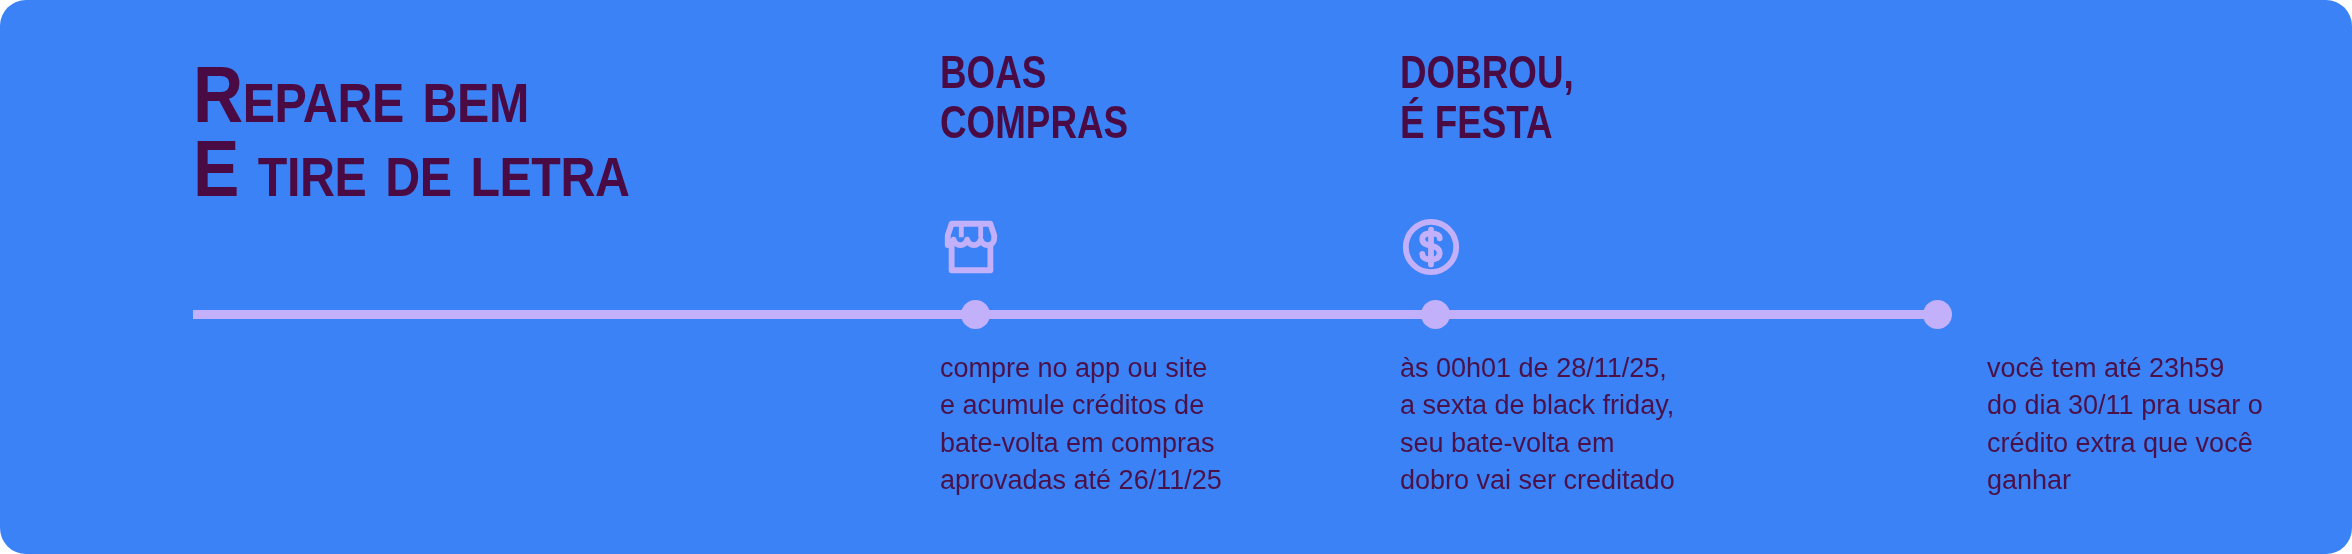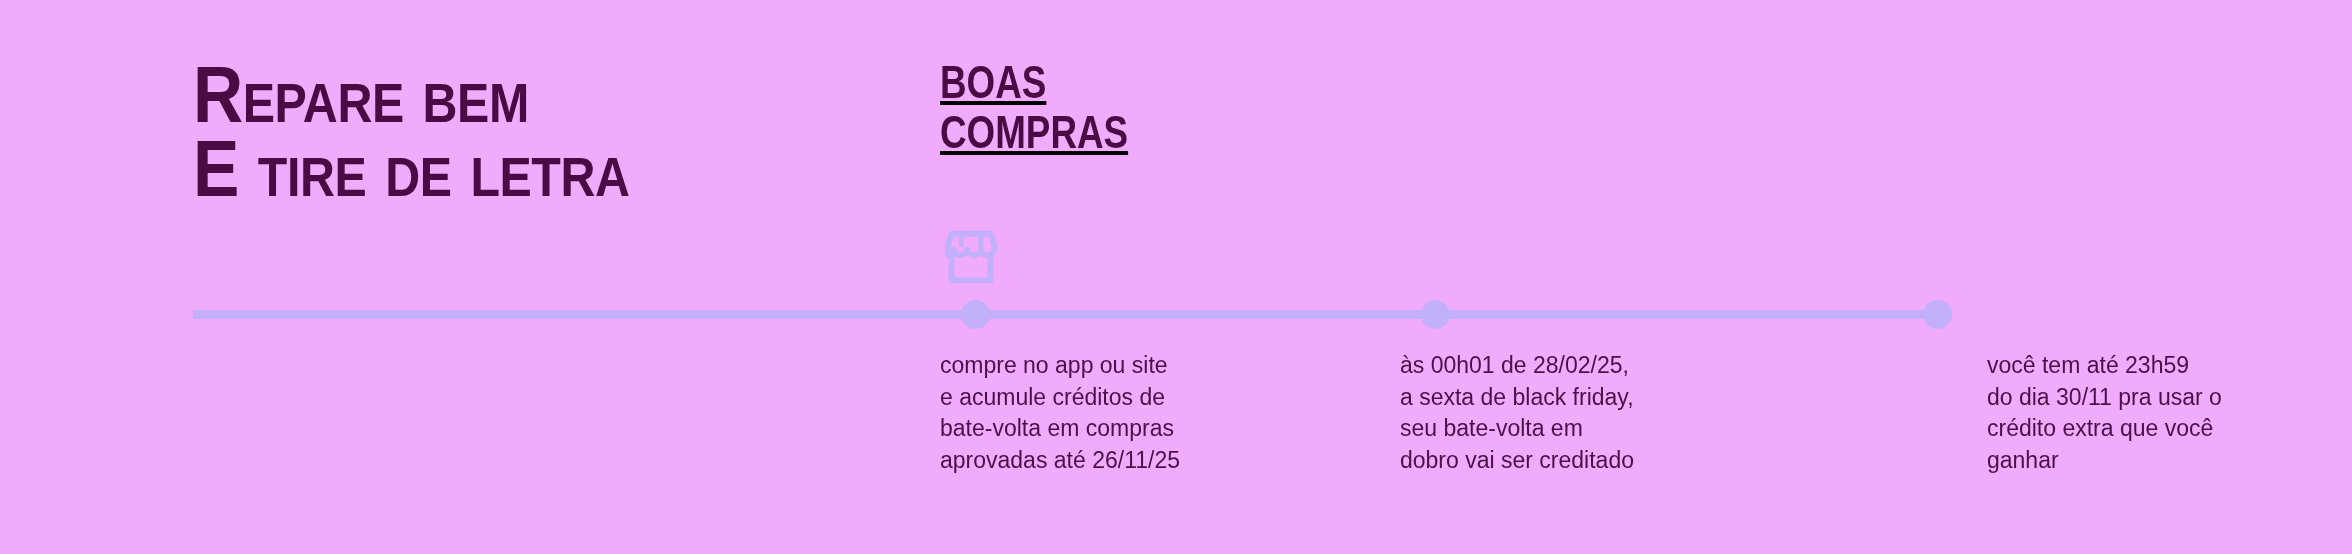--- a/index.html
+++ b/index.html
@@ -12,21 +12,22 @@
     height: 554px;
     overflow: hidden;
     font-family: "Liberation Sans", sans-serif;
     -webkit-font-smoothing: antialiased;
   }
 
   .stage {
     position: relative;
     width: 2352px;
     height: 554px;
-    background: #f0abfc;
+    background: #3b82f6;
+    border-radius: 26px;
   }
 
   
   .headline {
     position: absolute;
     left: 193px;
     top: 58px;
     color: #4A0B44;
     font-family: "Liberation Sans Narrow", "Liberation Sans", sans-serif;
     font-weight: 700;
@@ -43,23 +44,22 @@
     font-variant: small-caps;
     text-transform: lowercase;
   }
   .headline .hl-line:first-letter {
     text-transform: uppercase;
   }
 
   
   .col {
     position: absolute;
-    top: 58px;
+    top: 48px;
     width: 420px;
-    text-decoration: underline;
   }
   .col-1 { left: 940px; }
   .col-2 { left: 1400px; }
   .col-3 { left: 1900px; }
 
   .col-title {
     color: #4A0B44;
     font-family: "Liberation Sans Narrow", "Liberation Sans", sans-serif;
     font-weight: 700;
     font-size: 46px;
@@ -104,21 +104,21 @@
   .dot-3 { left: 1923px; }
 
   
   .col-body {
     position: absolute;
     top: 350px;
     width: 300px;
     color: #4A1148;
     font-family: "Liberation Sans", sans-serif;
     font-weight: 400;
-    font-size: 23px;
+    font-size: 27px;
     line-height: 1.38;
     white-space: pre-line;
   }
   .body-1 { left: 940px; }
   .body-2 { left: 1400px; }
   .body-3 { left: 1987px; }
 </style>
 </head>
 <body>
 
@@ -134,32 +134,43 @@
 COMPRAS</div>
     <div class="col-icon">
       <svg viewBox="0 0 64 64" fill="none" xmlns="http://www.w3.org/2000/svg">
         <path d="M8 20 L12 8 L52 8 L56 20 L56 23 C56 27 53 30 49 30 C45.5 30 42.7 27.6 42 24.4 C41.3 27.6 38.5 30 35 30 C31.5 30 28.7 27.6 28 24.4 C27.3 27.6 24.5 30 21 30 C17.5 30 14.7 27.6 14 24.4 C13.4 27.6 10.9 30 8 30 Z" stroke="currentColor" stroke-width="6" stroke-linejoin="round"></path>
         <path d="M12 30 L12 56 L52 56 L52 30" stroke="currentColor" stroke-width="6" stroke-linejoin="round"></path>
         <path d="M22 10 L22 22 M42 10 L42 22" stroke="currentColor" stroke-width="5"></path>
       </svg>
     </div>
   </div>
 
+  <div class="col col-2">
+    <div class="col-title">DOBROU,
+É FESTA</div>
+    <div class="col-icon">
+      <svg viewBox="0 0 64 64" fill="none" xmlns="http://www.w3.org/2000/svg">
+        <circle cx="32" cy="32" r="26" stroke="currentColor" stroke-width="6"></circle>
+        <path d="M32 14 L32 50" stroke="currentColor" stroke-width="6" stroke-linecap="round"></path>
+        <path d="M41 23 C41 19 37 18 32 18 C27 18 23 19.5 23 24 C23 28.5 27 29.5 32 30.5 C37 31.5 41 33 41 38 C41 43 37 45 32 45 C27 45 23 43.5 23 39" stroke="currentColor" stroke-width="6" stroke-linecap="round" stroke-linejoin="round"></path>
+      </svg>
+    </div>
+  </div>
 
 
   <div class="rail"></div>
   <div class="dot dot-1"></div>
   <div class="dot dot-2"></div>
   <div class="dot dot-3"></div>
 
   <div class="col-body body-1">compre no app ou site
 e acumule créditos de
 bate-volta em compras
 aprovadas até 26/11/25</div>
-  <div class="col-body body-2">às 00h01 de 28/02/25,
+  <div class="col-body body-2">às 00h01 de 28/11/25,
 a sexta de black friday,
 seu bate-volta em
 dobro vai ser creditado</div>
   <div class="col-body body-3">você tem até 23h59
 do dia 30/11 pra usar o
 crédito extra que você
 ganhar</div>
 
 </div>
 

